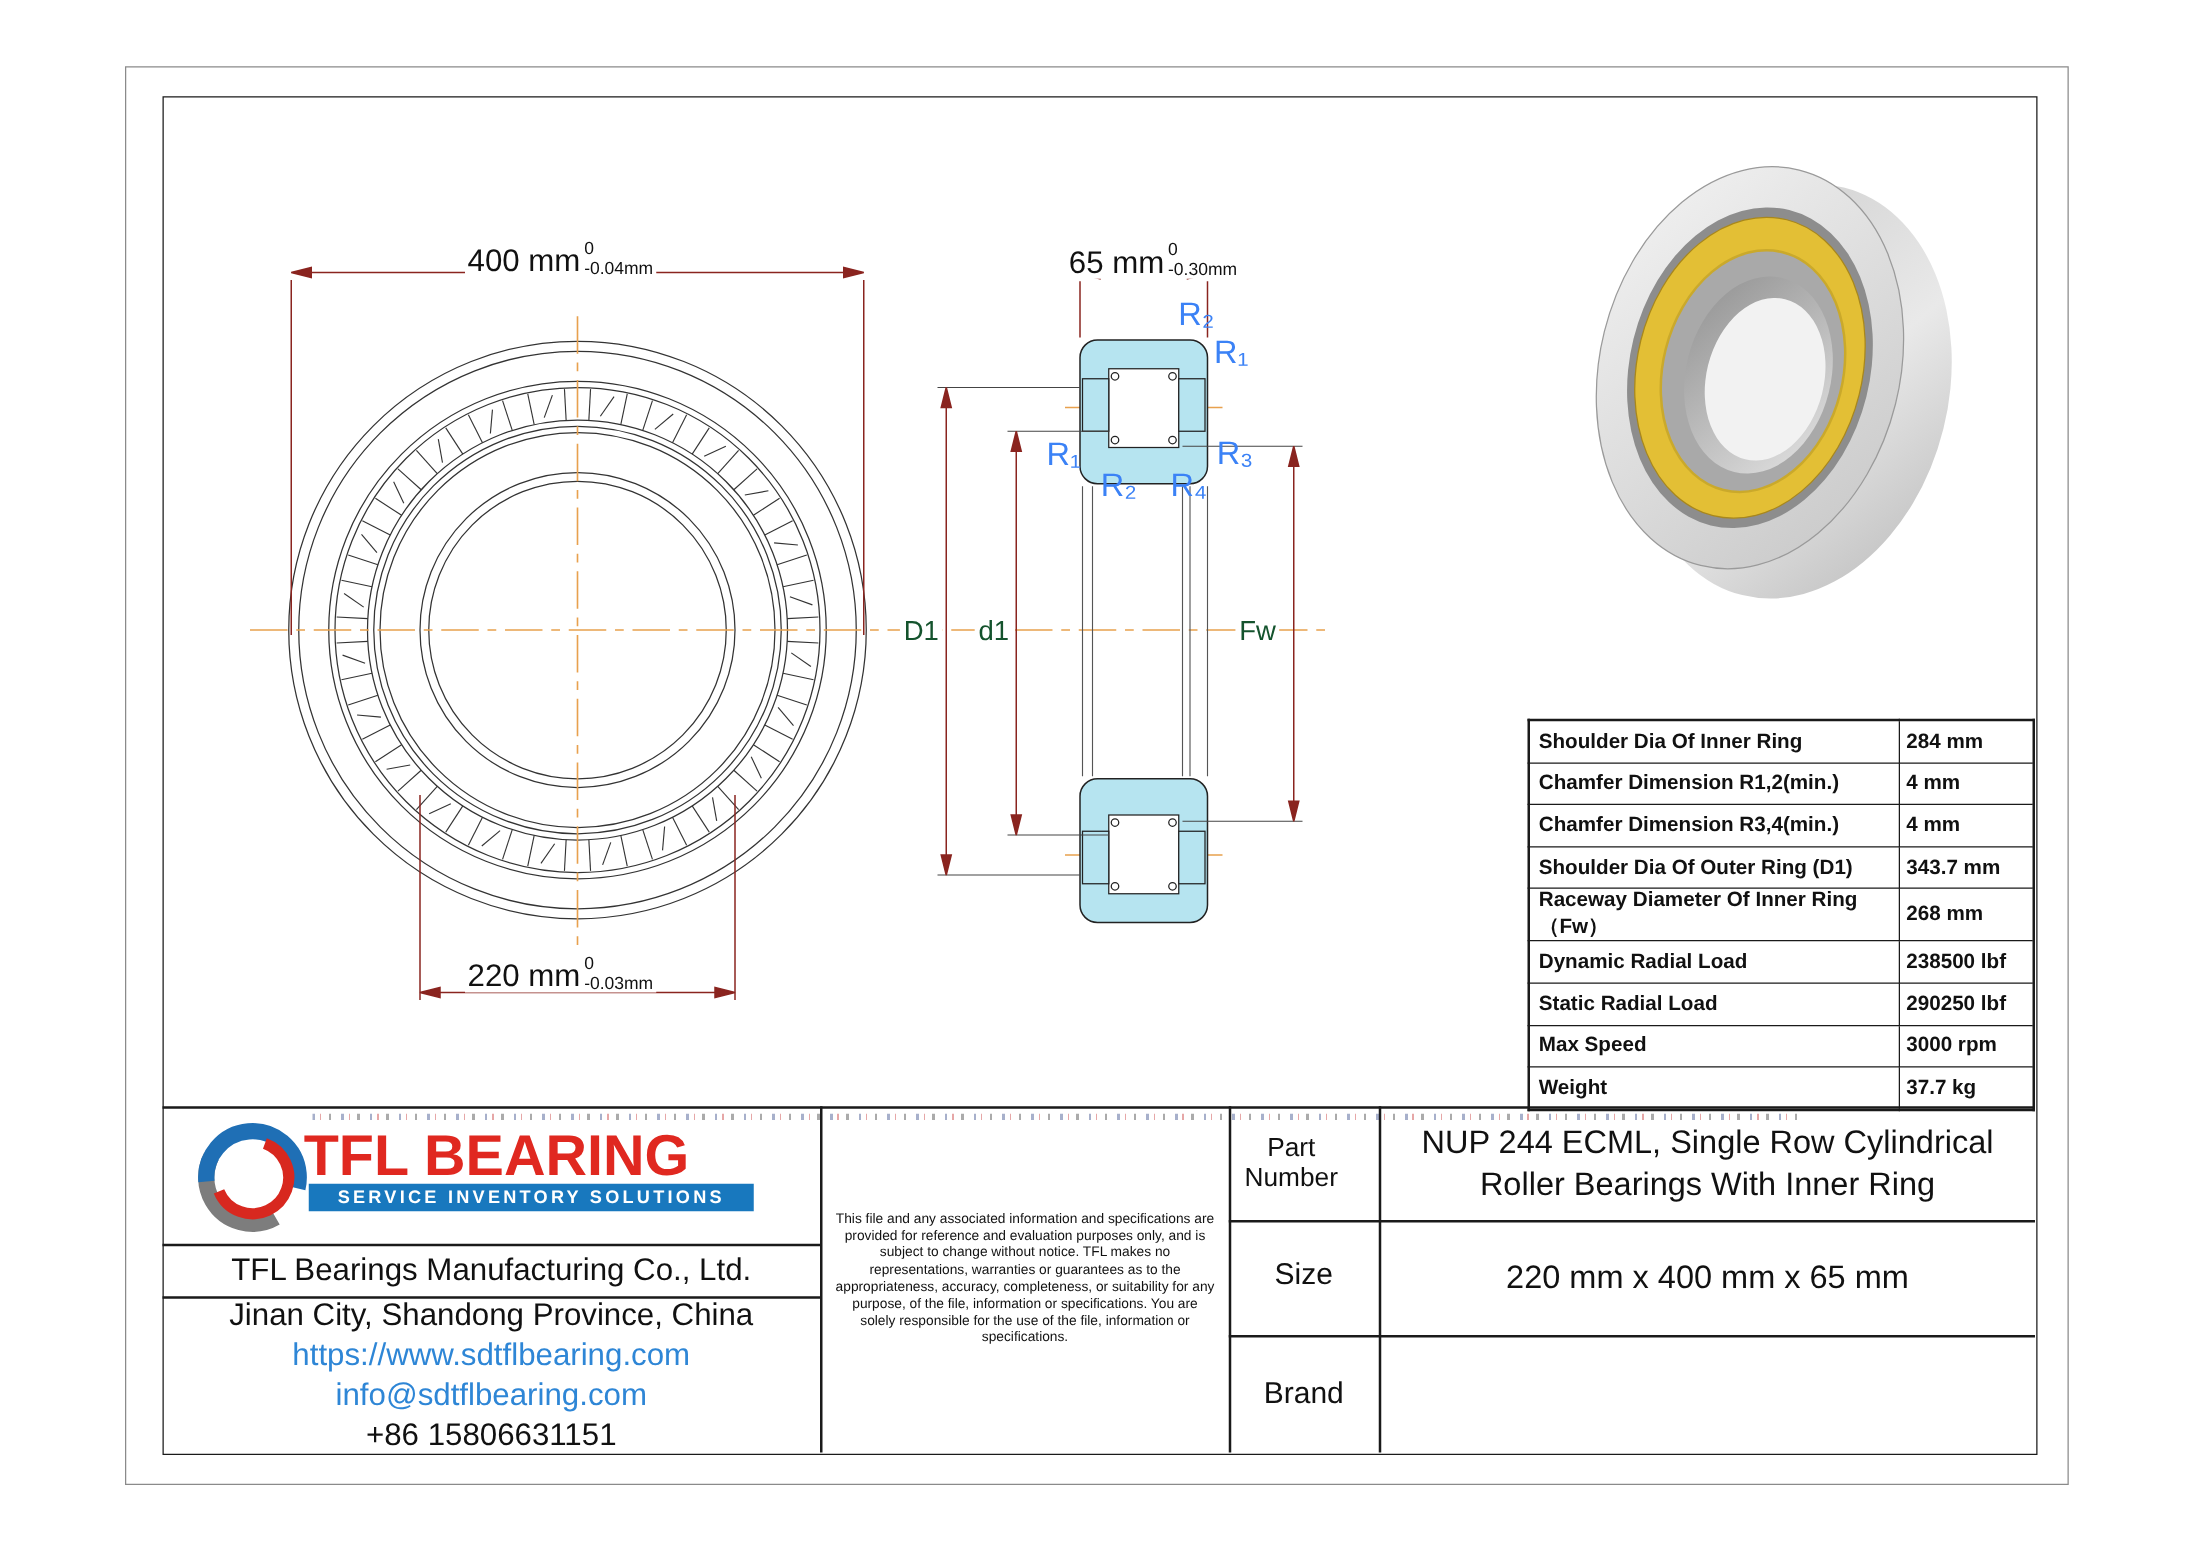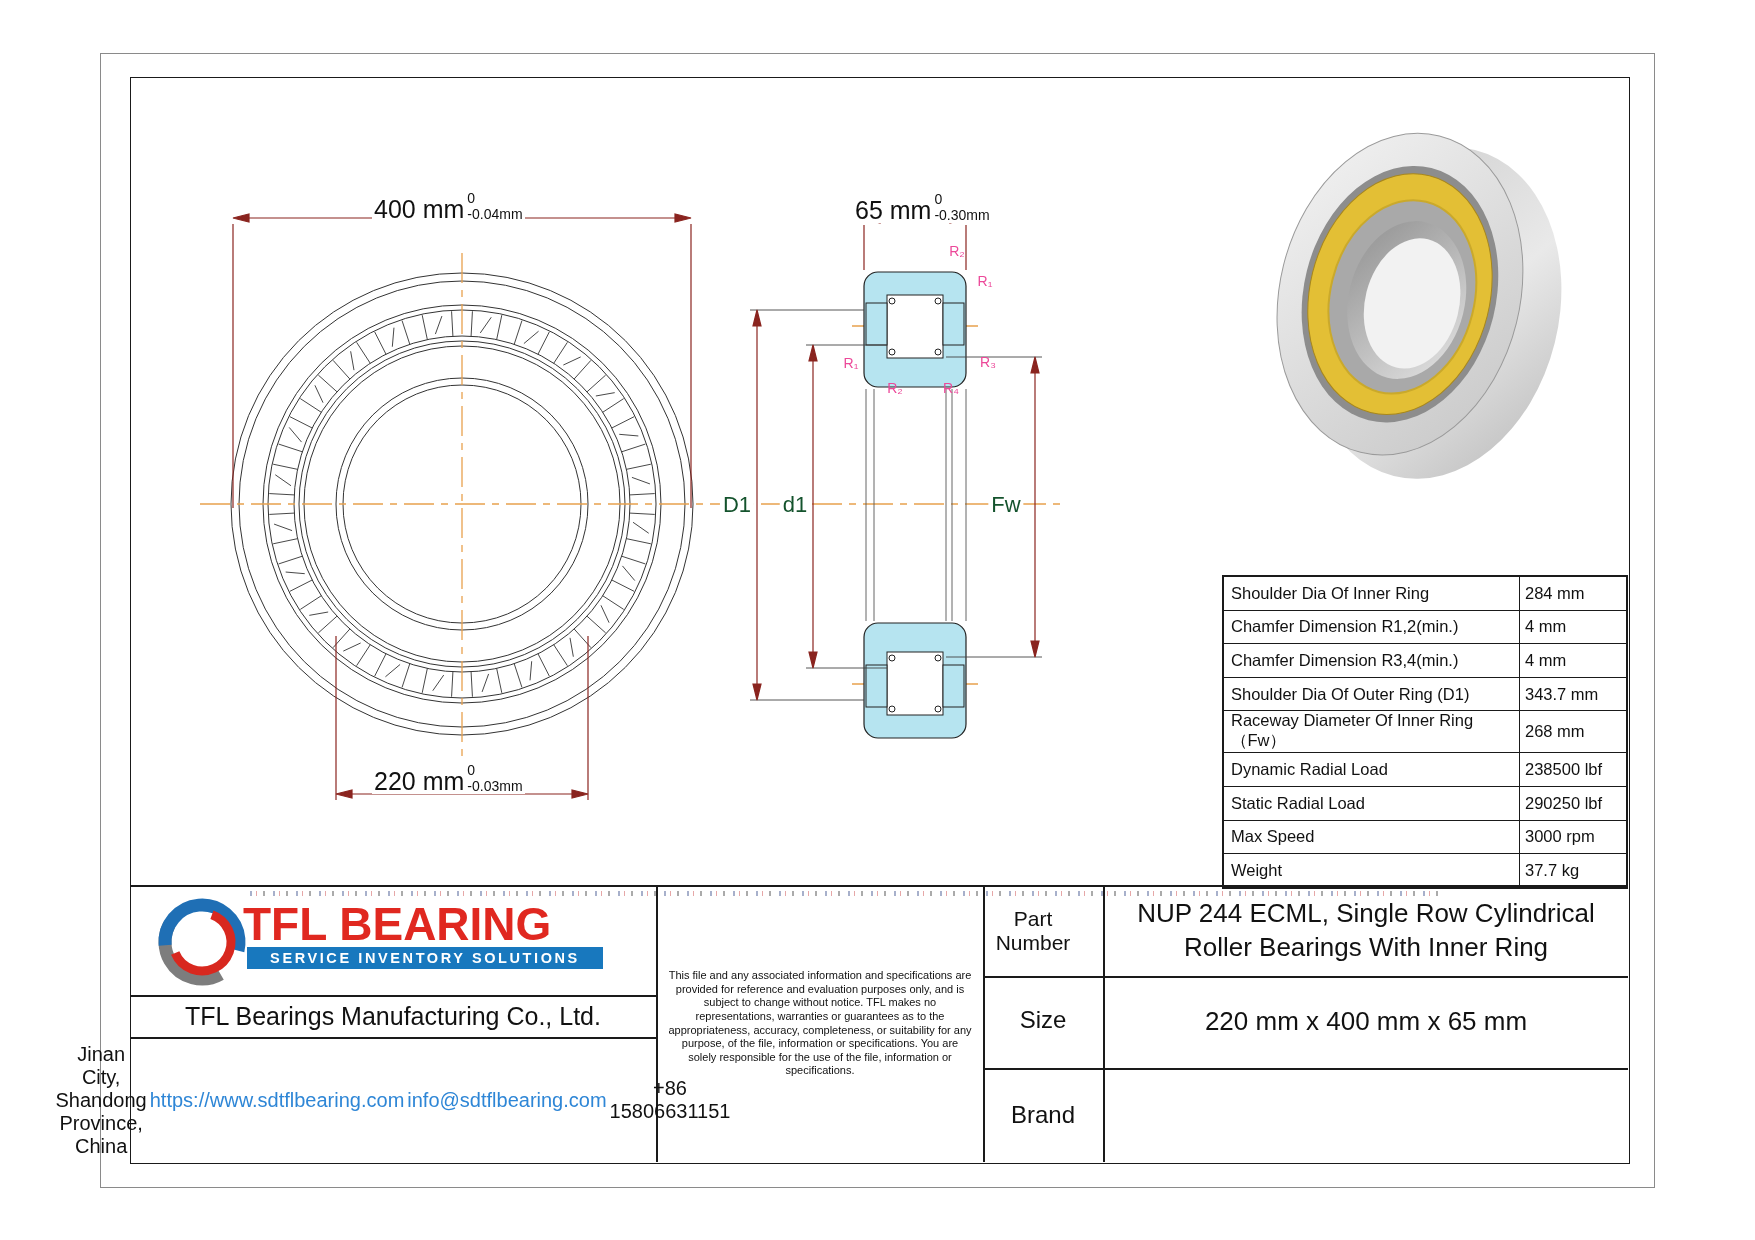--- a/index.html
+++ b/index.html
@@ -8,33 +8,33 @@
   .abs{position:absolute;}
   
   #outer-frame{left:100px;top:53px;width:1553px;height:1133px;border:1px solid #8a8a8a;}
   #inner-frame{left:130px;top:77px;width:1498px;height:1085px;border:1.5px solid #1a1a1a;}
   svg.layer{left:0;top:0;width:1755px;height:1240px;pointer-events:none;}
   
   .dim-label{display:flex;align-items:flex-end;background:#fff;padding:0 2px;line-height:1;}
   .dim-value{font-size:25px;color:#111;}
   .tol{display:flex;flex-direction:column;font-size:14px;line-height:1.15;margin-left:3px;color:#111;}
   .dwg-label{font-size:22px;color:#14532d;background:#fff;padding:0 3px;line-height:1;transform:translate(-50%,-50%);}
-  .r-label{font-size:14px;color:#ec4899;line-height:1;transform:translate(-50%,-50%);}
+  .r-label{font-size:26px;color:#3b82f6;line-height:1;transform:translate(-50%,-50%);}
   
   .hline{background:#1a1a1a;height:1.5px;}
   .vline{background:#1a1a1a;width:1.5px;}
   
-  #spec-table{left:1222px;top:575px;width:406px;height:310px;border-collapse:collapse;table-layout:fixed;}
+  #spec-table{left:1222px;top:575px;width:406px;height:310px;border-collapse:collapse;table-layout:fixed;font-weight:bold;}
   #spec-table td{border:1.5px solid #1a1a1a;font-size:16.5px;padding:0 0 0 7px;height:32.6px;color:#111;}
   #spec-table{border:2px solid #1a1a1a;}
   #spec-table td.val{width:101px;padding-left:5px;}
   
   .cellcenter{display:flex;align-items:center;justify-content:center;text-align:center;}
   #company-name{left:132px;top:996px;width:522px;height:40px;font-size:25px;}
-  #company-contact{left:132px;top:1040px;width:522px;height:120px;justify-content:center;gap:3px;font-size:20px;}
+  #company-contact{left:132px;top:1040px;width:522px;height:120px;flex-direction:column;justify-content:center;gap:3px;font-size:25px;}
   #company-contact .link{color:#2e86d6;}
   #disclaimer{left:658px;top:887px;width:324px;height:273px;font-size:11px;line-height:1.24;padding:0 10px;box-sizing:border-box;}
   .pt-label{font-size:21px;}
   .pt-value{font-size:26px;line-height:1.3;}
   #logo-title{left:243px;top:901px;width:370px;font-size:46px;font-weight:bold;color:#e02820;letter-spacing:0px;line-height:1;white-space:nowrap;}
   #logo-banner{left:247px;top:947px;width:356px;height:22px;background:#1878be;color:#fff;font-size:14.5px;
                font-weight:bold;letter-spacing:2.6px;display:flex;align-items:center;justify-content:center;white-space:nowrap;}
   #noise{left:250px;top:891px;width:1190px;height:5px;opacity:.45;
          background:repeating-linear-gradient(90deg,#3c508c 0 2px,transparent 2px 6px,#c83c3c 6px 7px,transparent 7px 13px,#444 13px 15px,transparent 15px 23px);}
 </style>

